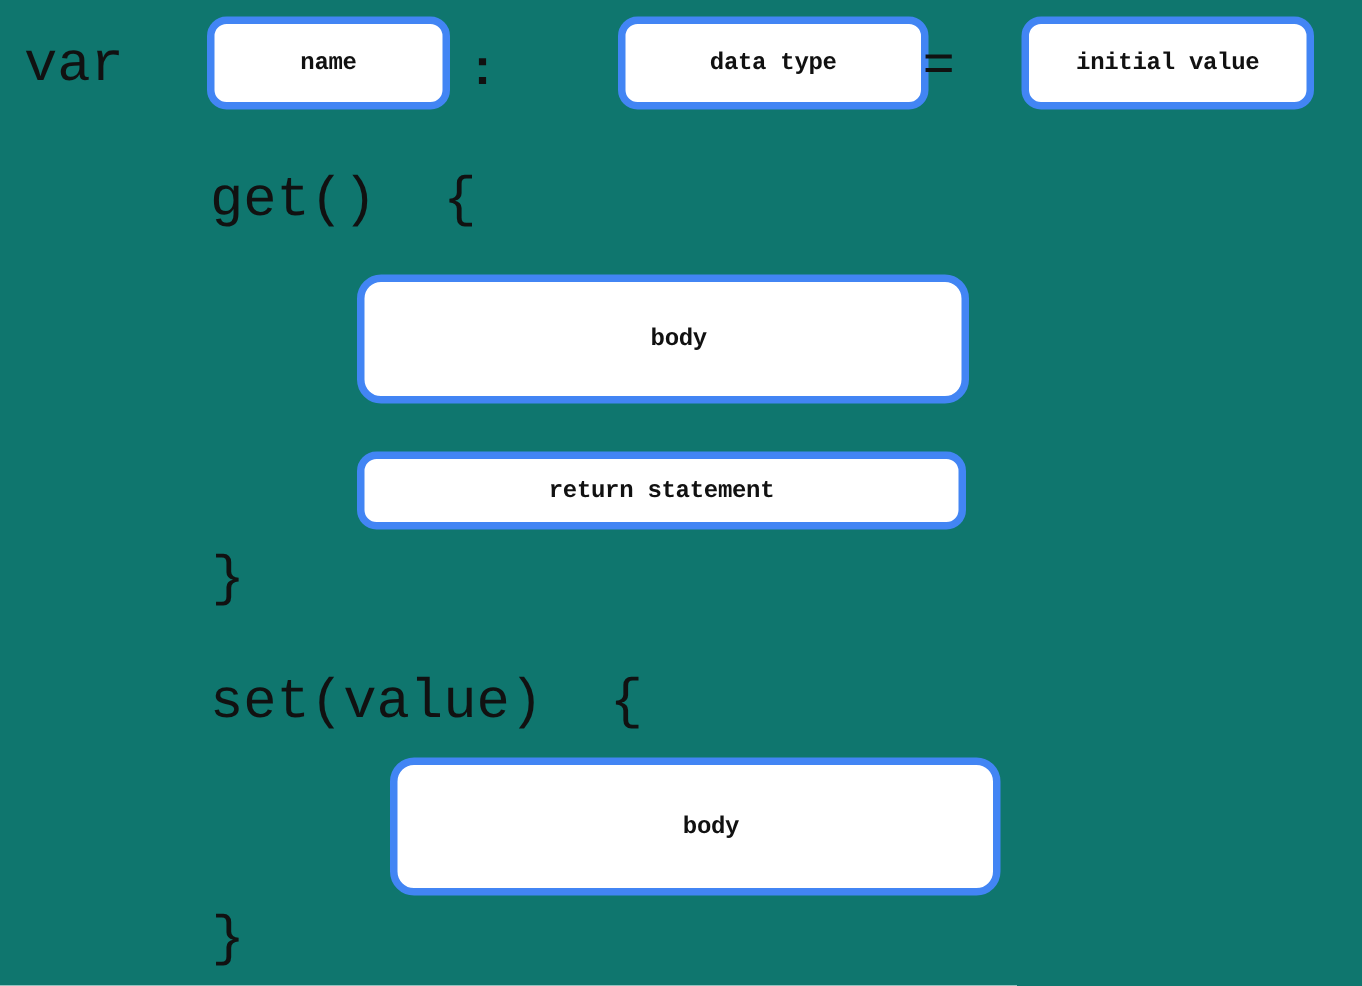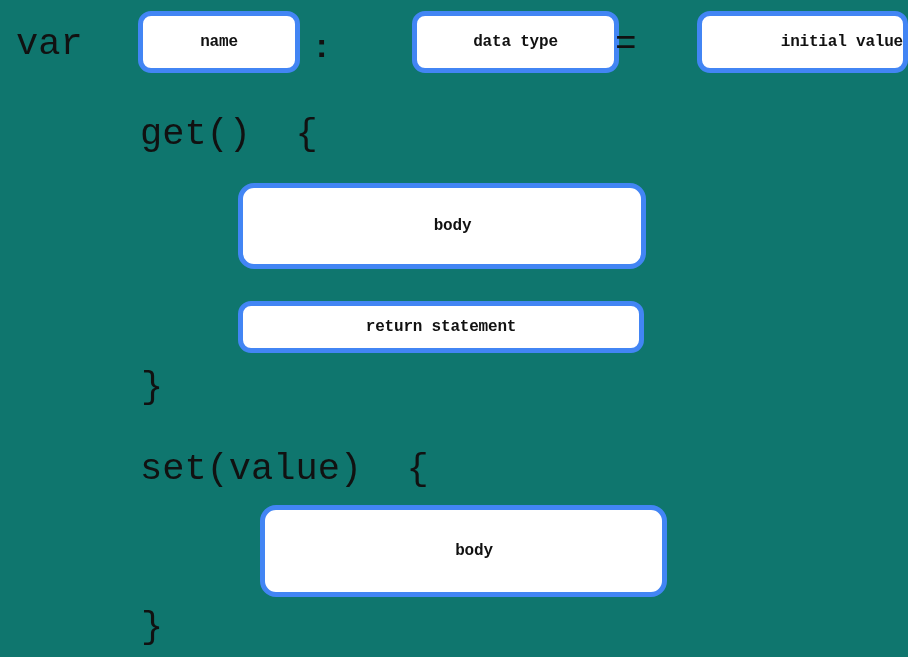--- a/index.html
+++ b/index.html
@@ -81,21 +81,21 @@
   </div>
 
   <span class="op op-colon" style="left:316px; top:28px;">:</span>
 
   <div class="box box-sm" style="left:374px; top:11px; width:207px; height:62px;margin-left:38px;">
     <span class="box-label">data type</span>
   </div>
 
   <span class="op op-equals" style="left:615px; top:27px;">=</span>
 
-  <div class="box box-sm" style="left:697px; top:11px; width:211px; height:62px;justify-content:flex-end;">
+  <div class="box box-sm" style="left:681px; top:11px; width:195px; height:62px;">
     <span class="box-label">initial value</span>
   </div>
 
   <span class="code" style="left:140px; top:116px;">get()  {</span>
 
   <div class="box box-lg" style="left:238px; top:183px; width:408px; height:86px;">
     <span class="box-label">body</span>
   </div>
 
   <div class="box box-sm" style="left:238px; top:301px; width:406px; height:52px;">

